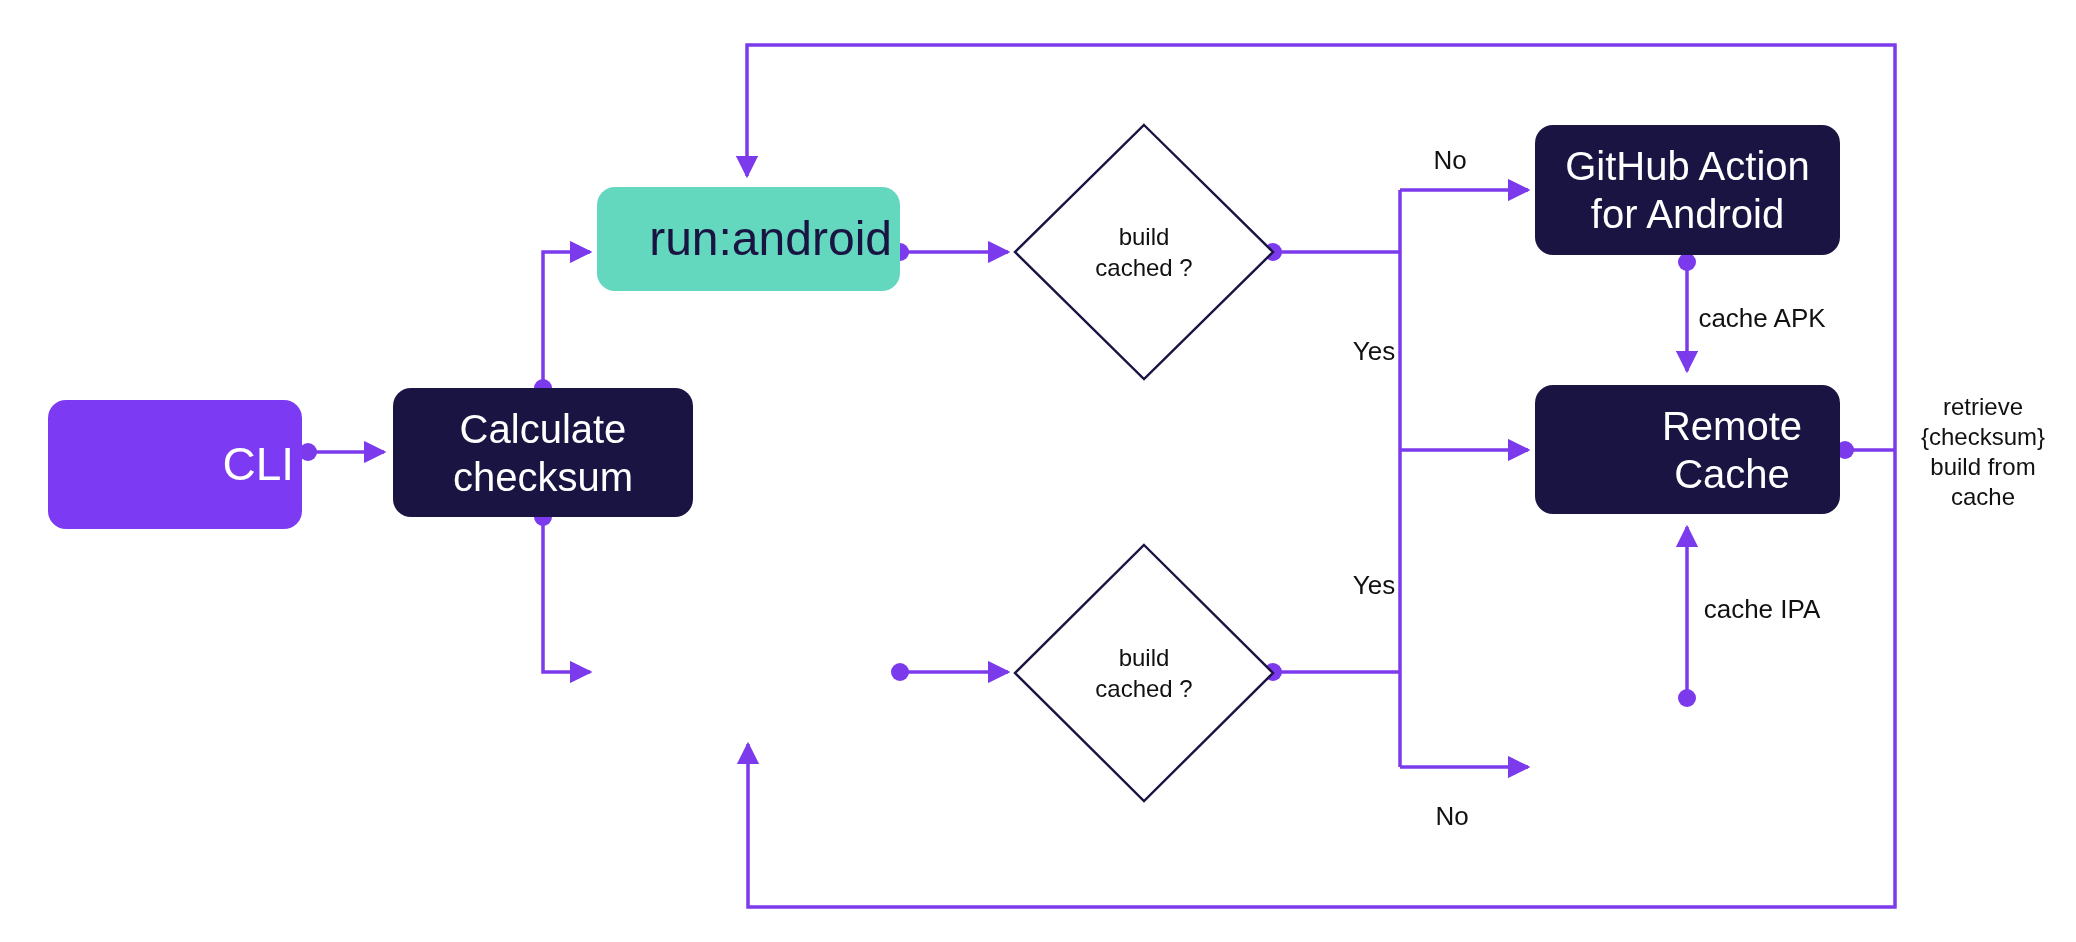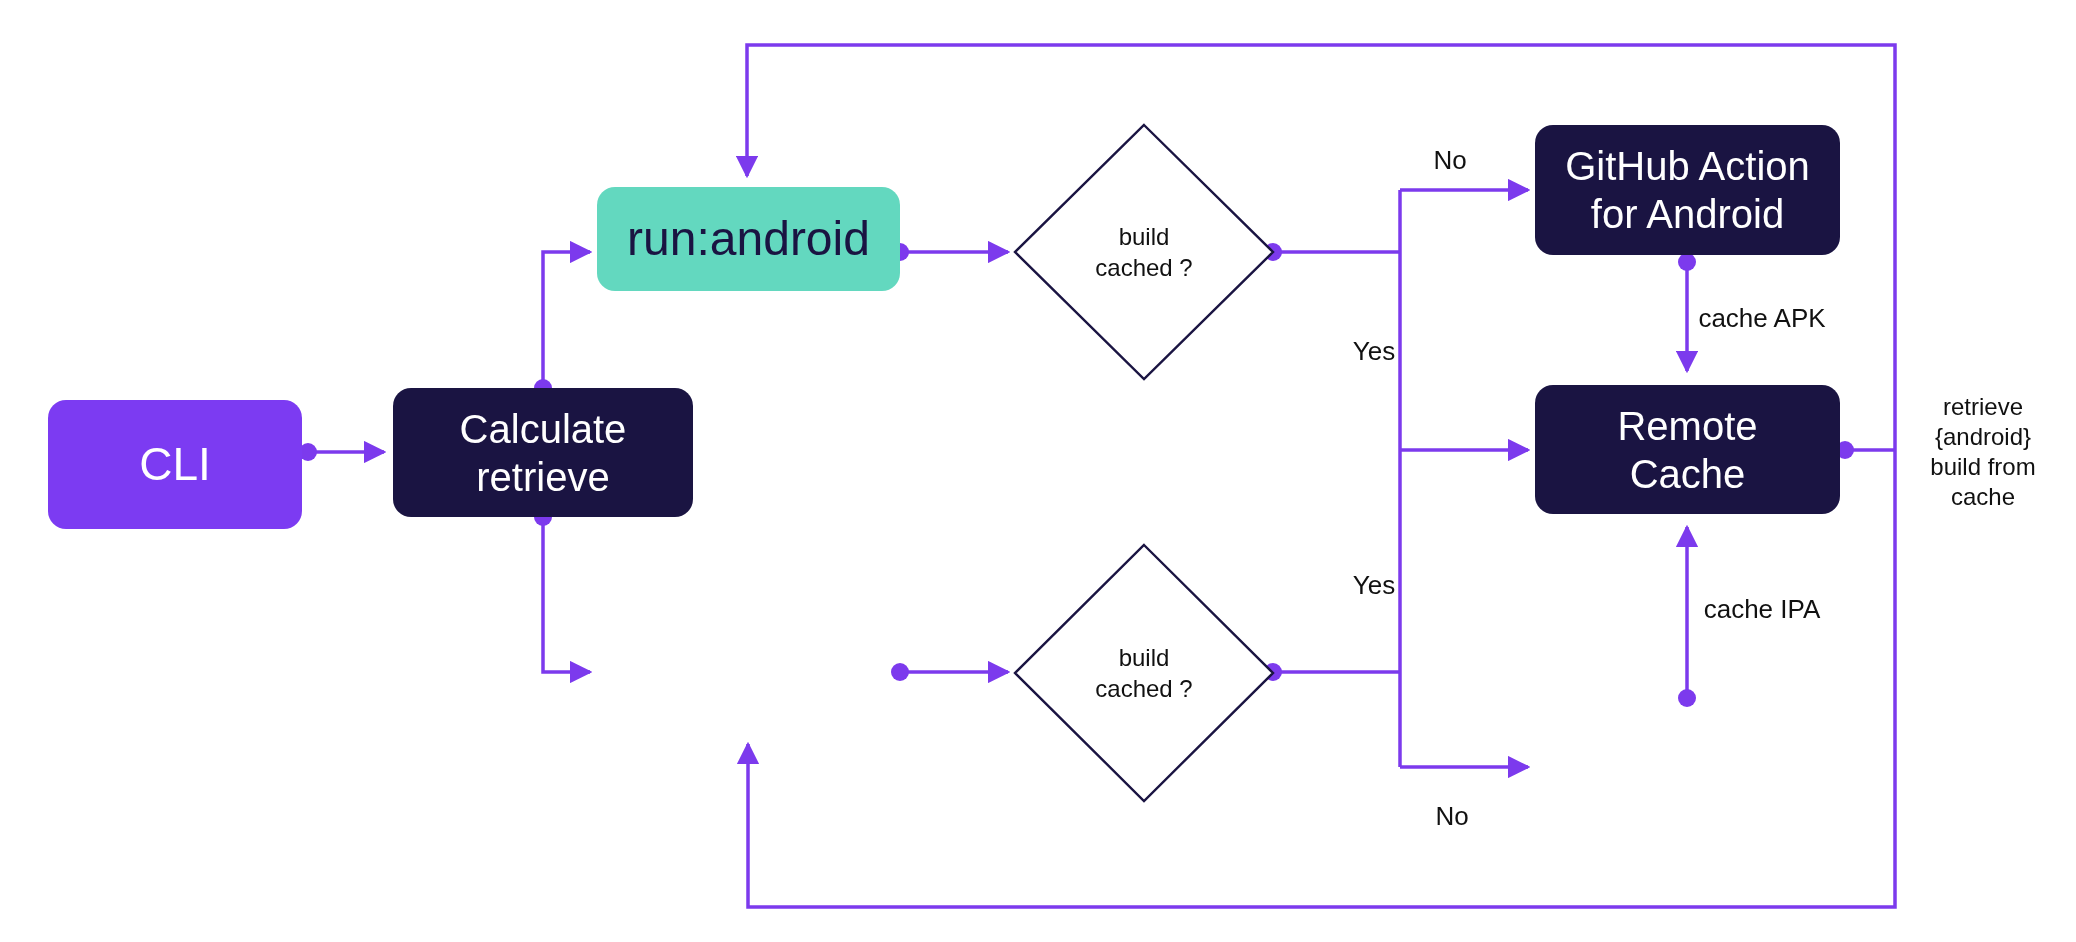--- a/index.html
+++ b/index.html
@@ -8,21 +8,21 @@
     background:var(--background,#fff);
     font-family:"Liberation Sans", sans-serif;
   }
   svg.edges { position:absolute; left:0; top:0; width:2076px; height:942px; }
   .edge { fill:none; stroke:var(--accent); stroke-width:3.5px; }
   .dot  { fill:var(--accent); stroke:none; }
   .ah   { fill:var(--accent); }
   .diamond-shape { fill:#ffffff; stroke:var(--diamond-border); stroke-width:2.4px; stroke-linejoin:miter; }
 
   .node {
-    position:absolute; display:flex; align-items:center; justify-content:center;
+    position:absolute; display:flex; align-items:center; justify-content:flex-end;
     text-align:center; border-radius:18px; color:#ffffff; font-weight:500;
     line-height:1.2; padding:0 8px; box-sizing:border-box;
   }
   .node-cli          { left:48px;  top:400px; width:254px; height:129px; background:var(--cli-purple); font-size:46px; }
   .node-checksum     { left:393px; top:388px; width:300px; height:129px; background:var(--node-dark); font-size:40px; }
   .node-run-android  { left:597px; top:187px; width:303px; height:104px; background:var(--node-teal); color:var(--node-dark); font-size:48px; }
   .node-run-ios      { left:597px; top:607px; width:303px; height:130px; background:var(--node-light-purple); font-size:42px; }
   .node-gha-android  { left:1535px; top:125px; width:305px; height:130px; background:var(--node-dark); font-size:40px; }
   .node-remote-cache { left:1535px; top:385px; width:305px; height:129px; background:var(--node-dark); font-size:40px; }
   .node-gha-ios      { left:1535px; top:705px; width:305px; height:130px; background:var(--node-dark); font-size:40px; }
@@ -100,36 +100,36 @@
     <path class="edge" d="M1895,450 V907 H748 V744" marker-end="url(#arrow)"></path>
 
     <polygon class="diamond-shape" points="1144,125 1273,252 1144,379 1015,252"></polygon>
     <polygon class="diamond-shape" points="1144,545 1273,673 1144,801 1015,673"></polygon>
   </svg>
 
   <div class="node node-cli">
     <span class="node-label">CLI</span>
   </div>
   <div class="node node-checksum">
-    <span class="node-label">Calculate retrieve</span>
+    <span class="node-label">Calculate checksum</span>
   </div>
   <div class="node node-run-android">
     <span class="node-label">run:android</span>
   </div>
   <div class="node node-gha-android">
     <span class="node-label">GitHub Action for Android</span>
   </div>
   <div class="node node-remote-cache">
     <span class="node-label">Remote Cache</span>
   </div>
 
   <div class="diamond-label diamond-label-1">build cached ?</div>
   <div class="diamond-label diamond-label-2">build cached ?</div>
 
   <div class="edge-label lbl-no-android">No</div>
   <div class="edge-label lbl-yes-android">Yes</div>
   <div class="edge-label lbl-yes-ios">Yes</div>
   <div class="edge-label lbl-no-ios">No</div>
   <div class="edge-label lbl-cache-apk">cache APK</div>
   <div class="edge-label lbl-cache-ipa">cache IPA</div>
-  <div class="lbl-retrieve">retrieve {android} build from cache</div>
+  <div class="lbl-retrieve">retrieve {checksum} build from cache</div>
 
 </div>
 
 </body></html>

